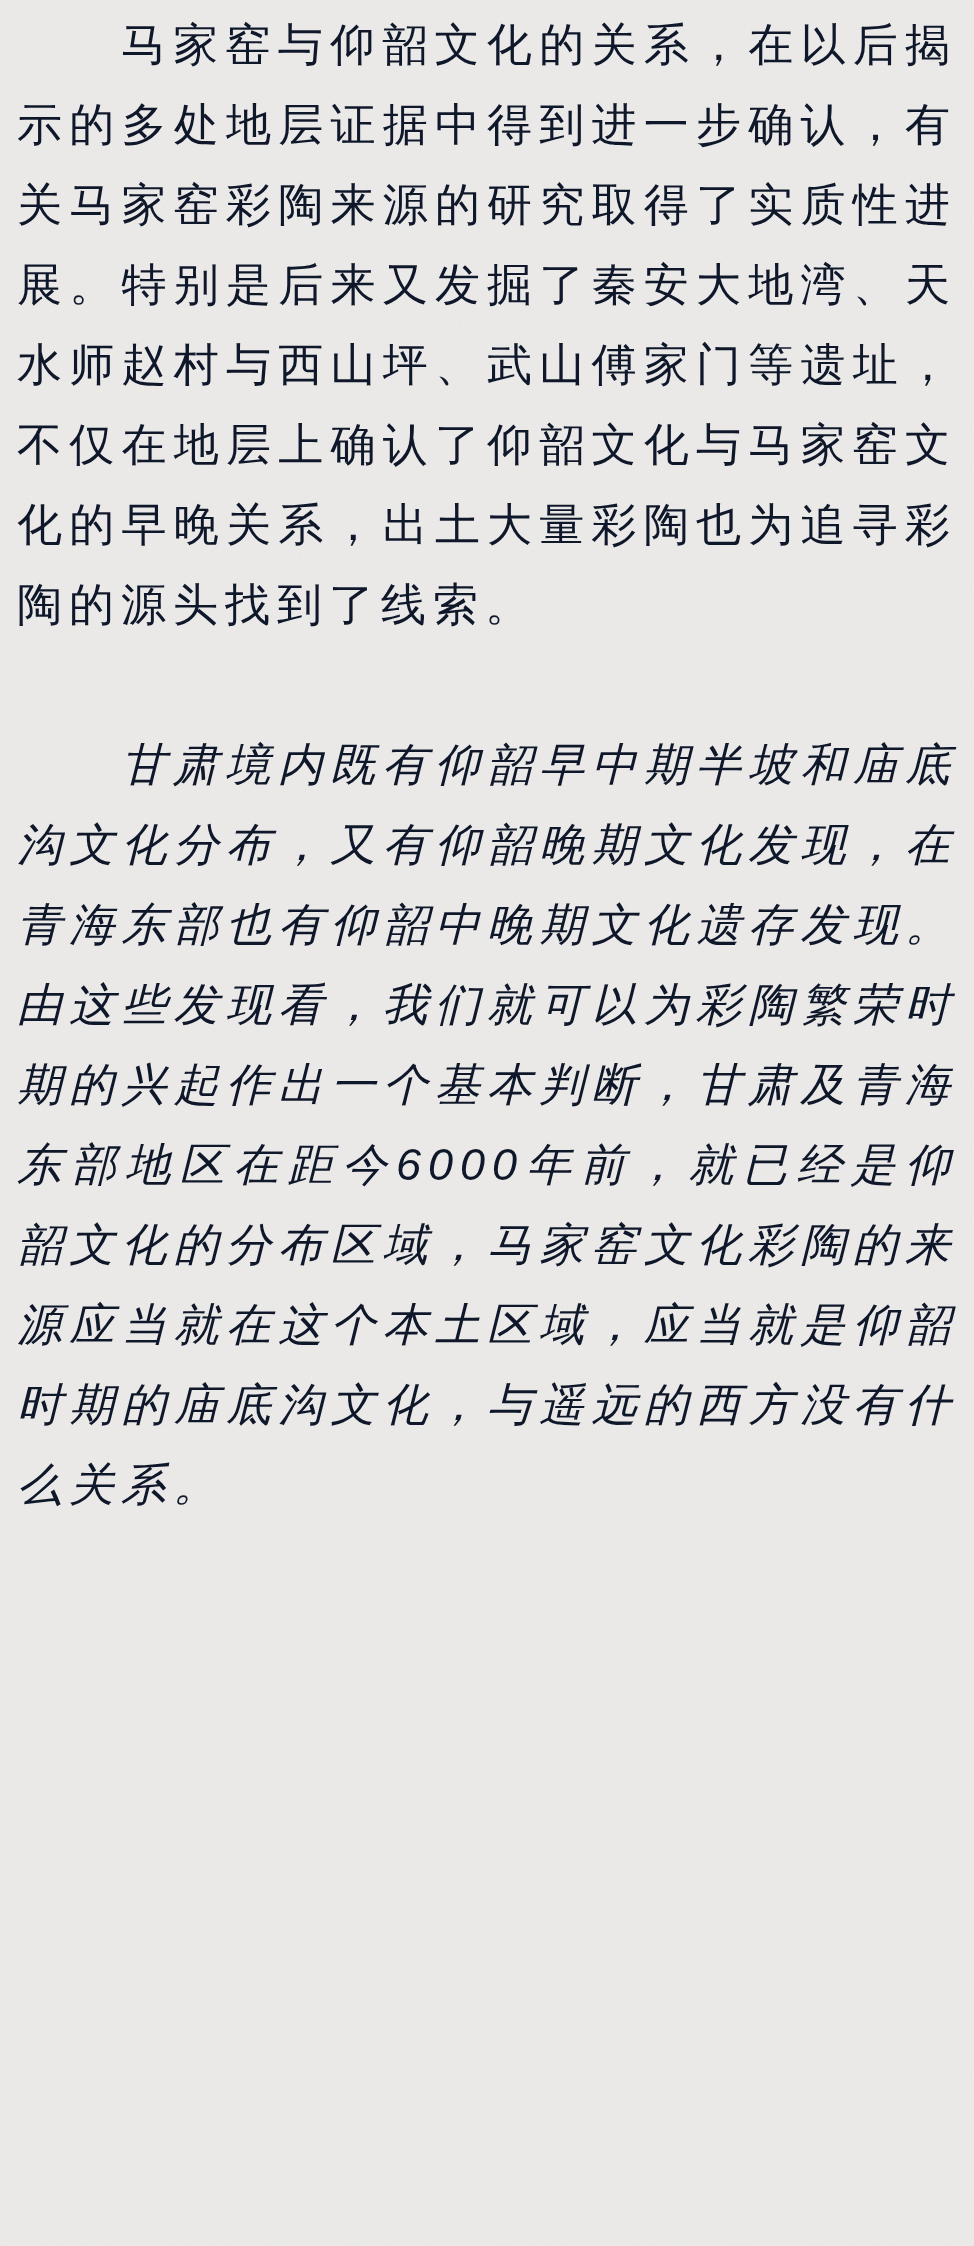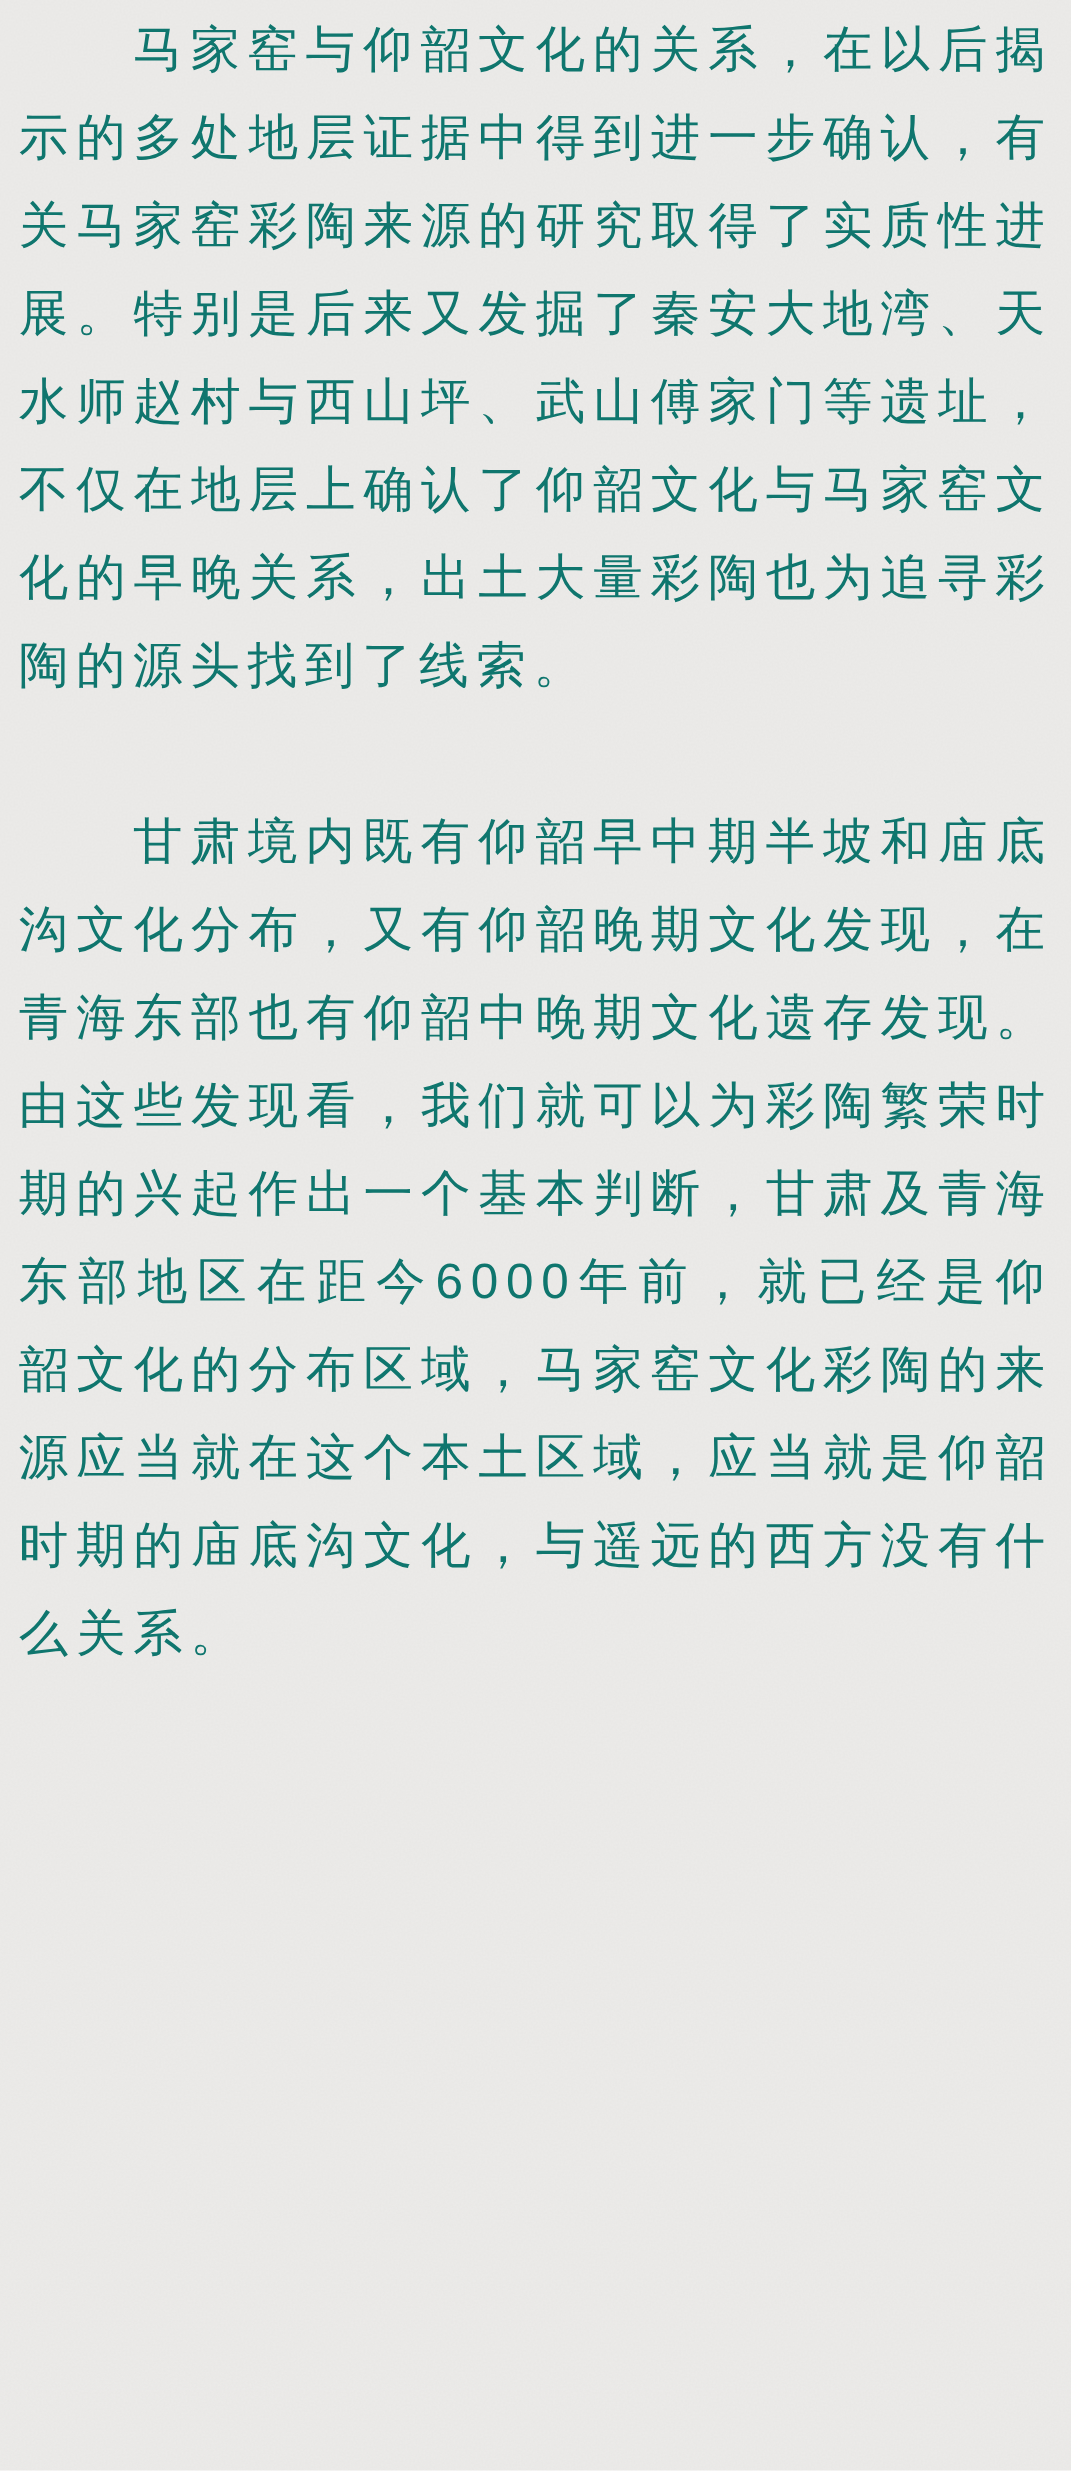--- a/index.html
+++ b/index.html
@@ -39,36 +39,37 @@
   }
   .content p {
     margin: 0 0 80px 0;
     text-align: justify;
     text-justify: inter-character;
     text-indent: 104px;
     word-break: break-all;
   }
   .content p:last-child {
     margin-bottom: 11px;
+    font-style: italic;
   }
 </style>
 </head>
 <body>
 
 <div class="page" style="background: rgb(236, 235, 233);">
 
   <svg class="texture" width="974" height="2246" xmlns="http://www.w3.org/2000/svg">
     <filter id="paperNoise" x="0" y="0" width="100%" height="100%">
       <feTurbulence type="fractalNoise" baseFrequency="0.55" numOctaves="2" seed="7" stitchTiles="stitch"></feTurbulence>
       <feColorMatrix type="matrix" values="0 0 0 0 0.55
                 0 0 0 0 0.55
                 0 0 0 0 0.54
                 0 0 0 0.10 0"></feColorMatrix>
     </filter>
     <rect width="974" height="2246" filter="url(#paperNoise)"></rect>
   </svg>
 
-  <div class="content" style="color: #0f766e;">
+  <div class="content" style="color: #0f172a;">
     <p>马家窑与仰韶文化的关系，在以后揭示的多处地层证据中得到进一步确认，有关马家窑彩陶来源的研究取得了实质性进展。特别是后来又发掘了秦安大地湾、天水师赵村与西山坪、武山傅家门等遗址，不仅在地层上确认了仰韶文化与马家窑文化的早晚关系，出土大量彩陶也为追寻彩陶的源头找到了线索。</p>
     <p>甘肃境内既有仰韶早中期半坡和庙底沟文化分布，又有仰韶晚期文化发现，在青海东部也有仰韶中晚期文化遗存发现。由这些发现看，我们就可以为彩陶繁荣时期的兴起作出一个基本判断，甘肃及青海东部地区在距今6000年前，就已经是仰韶文化的分布区域，马家窑文化彩陶的来源应当就在这个本土区域，应当就是仰韶时期的庙底沟文化，与遥远的西方没有什么关系。</p>
   </div>
 
 </div>
 
 </body></html>

